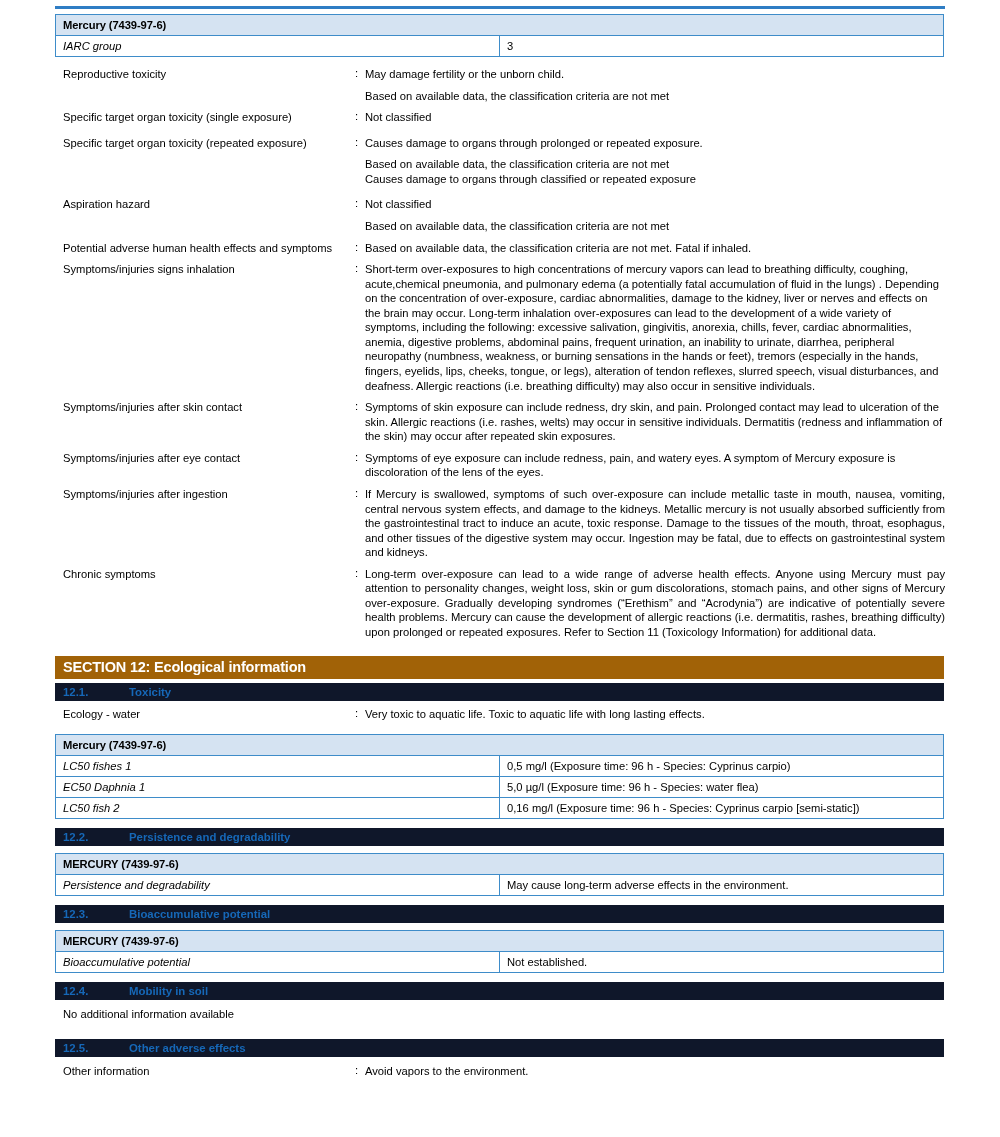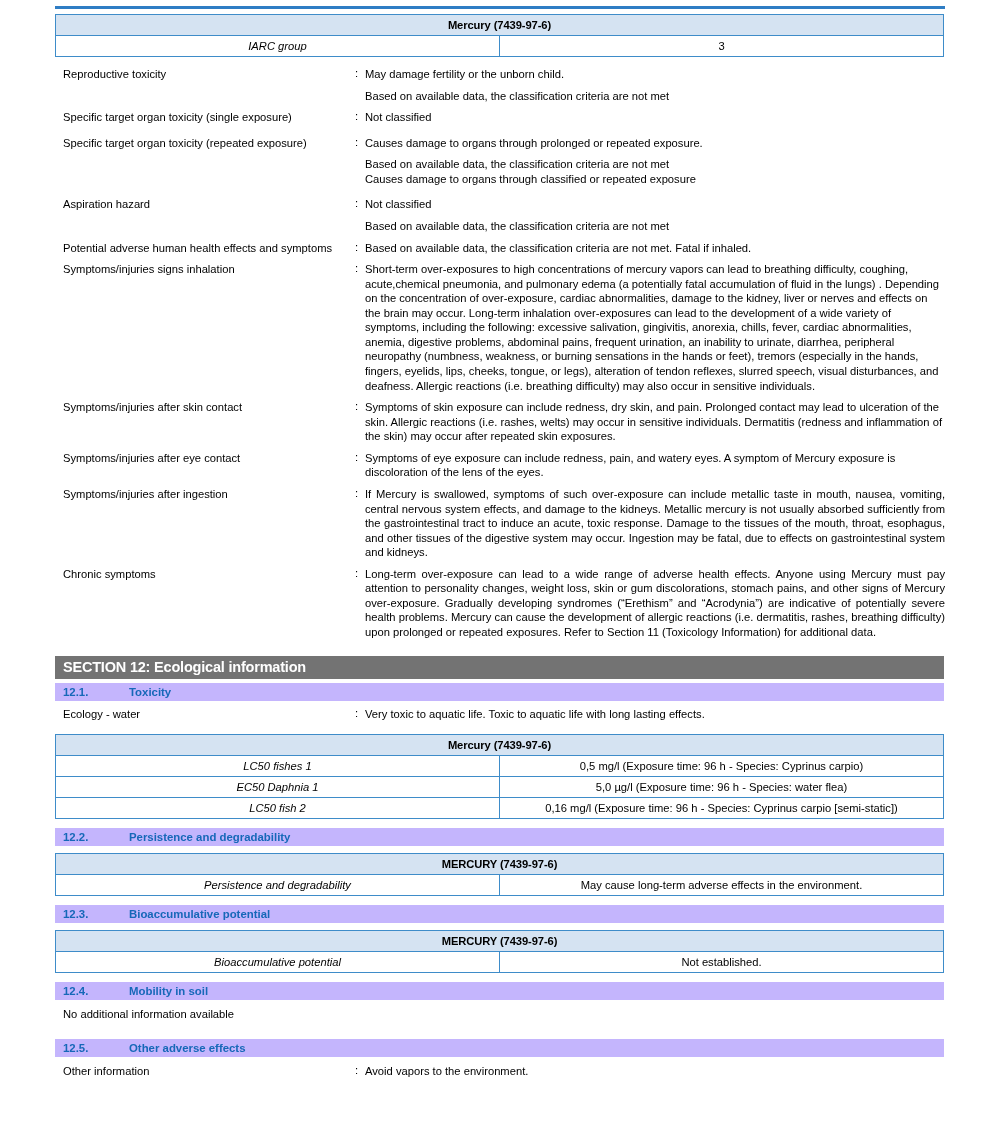--- a/index.html
+++ b/index.html
@@ -35,21 +35,21 @@
   
   .subs-table {
     width: 889px;
     border-collapse: collapse;
     margin: 0 0 3px 0;
     table-layout: fixed;
   }
   .subs-table th, .subs-table td {
     border: 1.3px solid #3E8CC9;
     padding: 3px 7px;
-    text-align: center;
+    text-align: left;
     vertical-align: top;
     font-weight: normal;
     font-size: 11.2px;
     line-height: 1.25;
   }
   .subs-table .hdr-row th {
     background: #D5E3F2;
     font-weight: bold;
     letter-spacing: -0.1px;
   }
@@ -87,32 +87,32 @@
 
   
   .value-cont {
     margin-left: 310px;
     max-width: 580px;
     line-height: 1.30;
   }
 
   
   .section-banner {
-    background: #737373;
+    background: #a16207;
     color: #ffffff;
     font-weight: bold;
     font-size: 14.5px;
     padding: 3px 0 4px 8px;
     width: 889px;
     box-sizing: border-box;
     letter-spacing: -0.2px;
   }
   
   .subsection {
-    background: #c4b5fd;
+    background: #0f172a;
     color: #1668B8;
     font-weight: bold;
     font-size: 11.4px;
     padding: 3px 0 3px 8px;
     width: 889px;
     box-sizing: border-box;
     display: flex;
   }
   .subsection .num { width: 66px; flex: 0 0 66px; }
   .plain-line {

